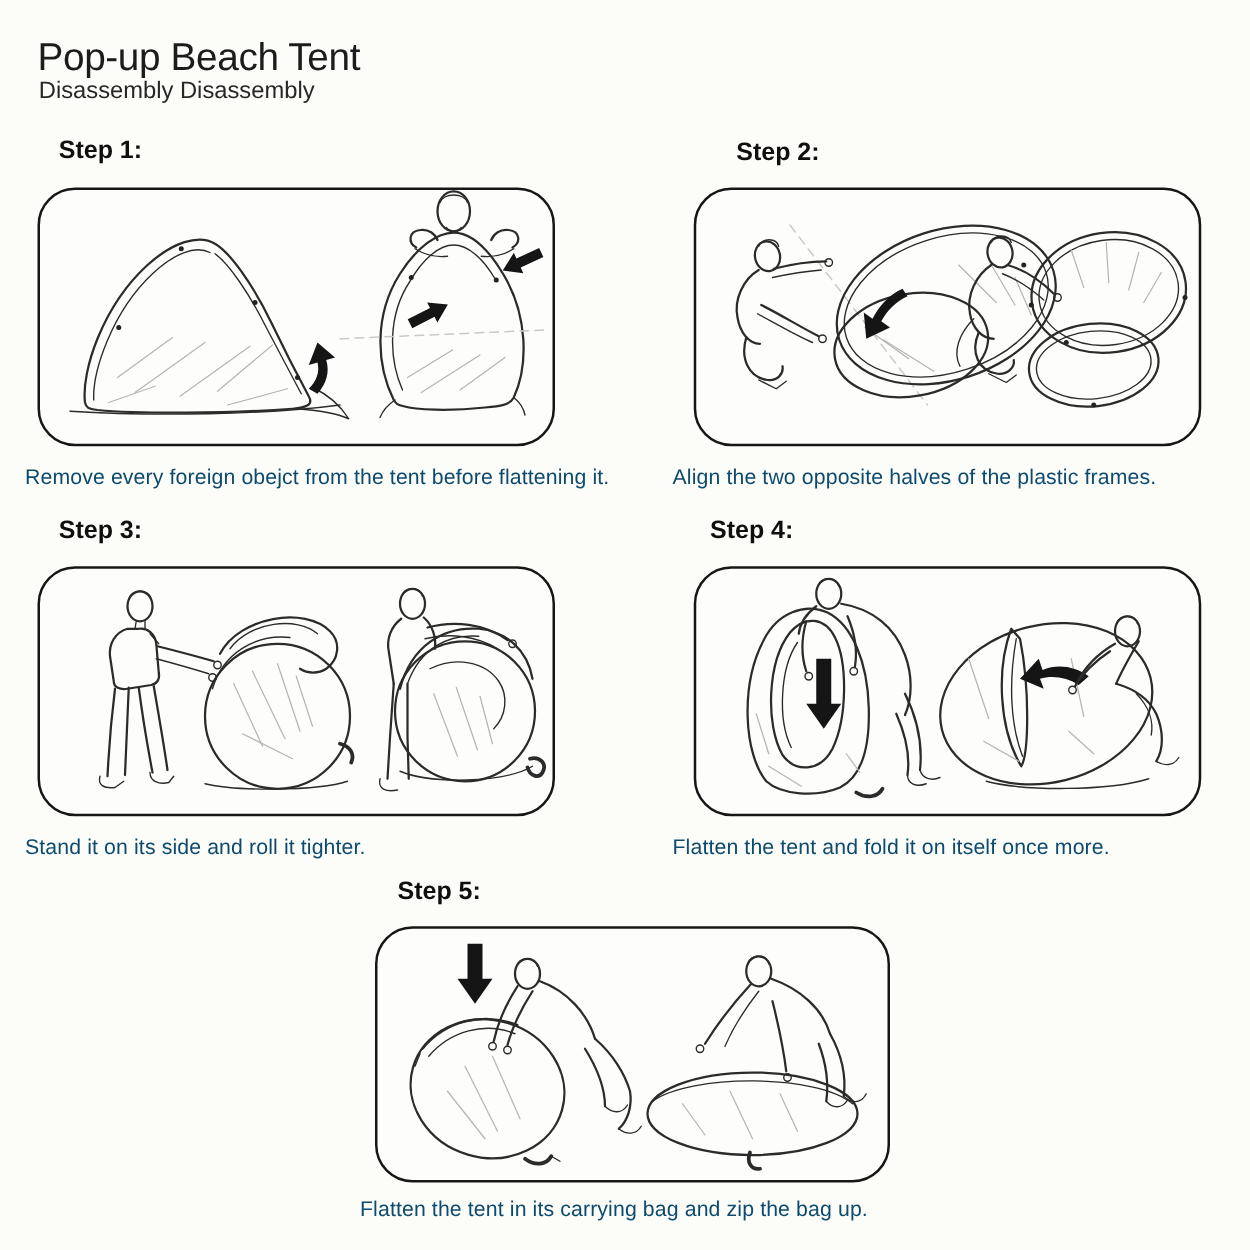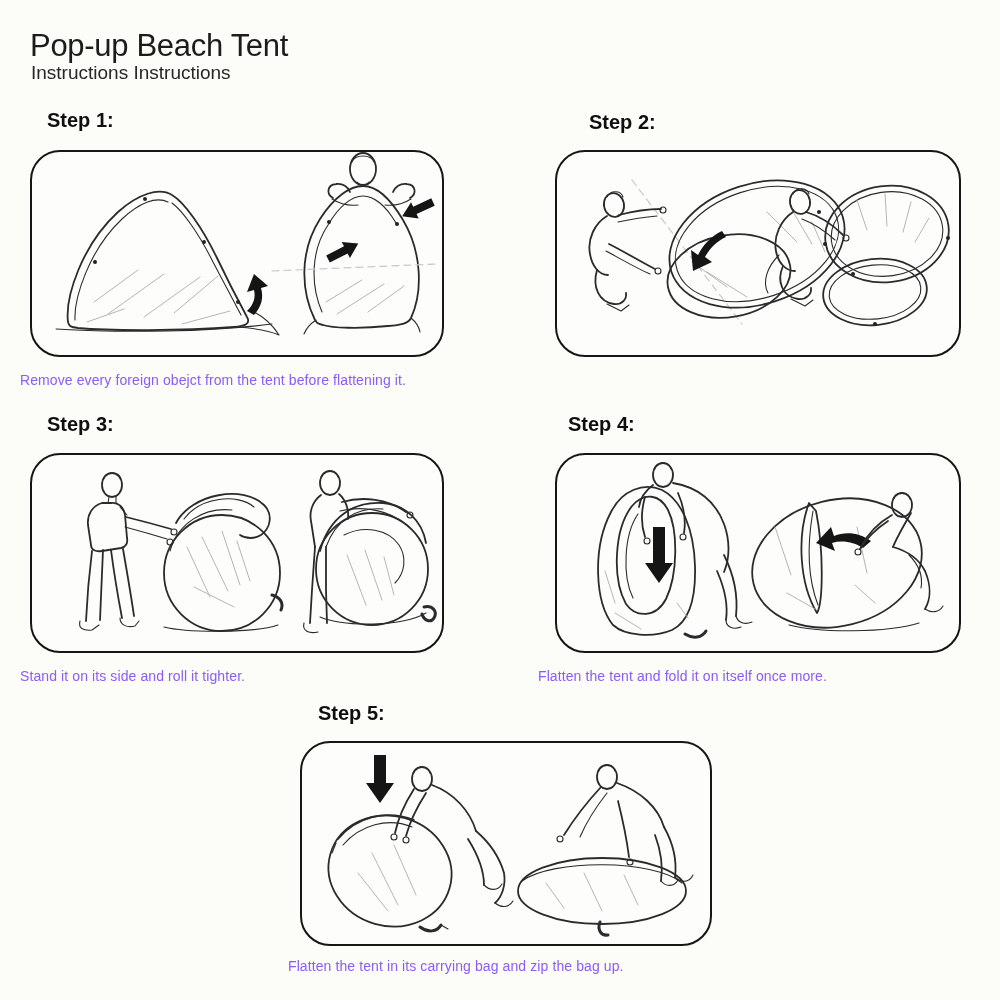--- a/index.html
+++ b/index.html
@@ -28,41 +28,41 @@
     position:absolute;
     border:2px solid #161616;
     border-radius:30px;
     background:#fdfdfb;
     box-sizing:border-box;
     overflow:hidden;
   }
   .panel svg{display:block;width:100%;height:100%;}
   .caption{
     position:absolute;
-    font-size:14px;color:#8b5cf6;letter-spacing:0.1px;
+    font-size:17px;color:#0c4a6e;letter-spacing:0.1px;
   }
   
   .ink path, .ink ellipse, .ink circle{
     fill:none;stroke:#2b2b2b;stroke-width:1.8;
     stroke-linecap:round;stroke-linejoin:round;
   }
   .ink .thin{stroke-width:1.1;}
   .ink .crease{stroke:#b5b5b5;stroke-width:1;}
   .ink .dash{stroke:#c9c9c9;stroke-width:1.2;stroke-dasharray:7 5;}
   .ink .solid{fill:#151515;stroke:none;}
   .ink .dot{fill:#222;stroke:none;}
   .ink .strap{stroke-width:3;}
 </style>
 </head>
 <body>
 
 <div class="page">
 
   <h1 class="title">Pop-up Beach Tent</h1>
-  <h2 class="subtitle">Instructions Instructions</h2>
+  <h2 class="subtitle">Disassembly Disassembly</h2>
 
   <div class="step-label" style="left:47px;top:109px">Step 1:</div>
   <div class="panel" style="left:30px;top:150px;width:414px;height:207px">
     <svg viewBox="0 0 410 203">
       <g class="ink">
         <path class="thin" d="M24,177 C90,181 180,180 240,172"></path>
         <g>
           <path d="M36,170 C33,145 50,93 86,60 C106,42 127,35 140,43 C152,50 170,75 185,106 C196,129 208,152 215,165 C219,172 213,174 202,175 C150,179 78,179 46,176 C38,175 37,174 36,170 Z"></path>
           <path class="thin" d="M43,168 C42,146 57,98 90,67 C107,51 124,44 136,50"></path>
           <path class="thin" d="M140,51 C151,59 167,82 181,110 C192,131 202,150 209,163"></path>
@@ -158,20 +158,21 @@
             <path class="crease" d="M328,42 L330,74"></path>
           <path class="crease" d="M354,50 L346,80"></path>
             <path class="crease" d="M372,66 L358,90"></path>
           <circle class="dot" cx="268" cy="92" r="2"></circle>
             <circle class="dot" cx="391" cy="86" r="2"></circle>
           <circle class="dot" cx="318" cy="172" r="2"></circle>
         </g>
       </g>
     </svg>
   </div>
+  <div class="caption" style="left:538px;top:372px">Align the two opposite halves of the plastic frames.</div>
 
   <div class="step-label" style="left:47px;top:413px">Step 3:</div>
   <div class="panel" style="left:30px;top:453px;width:414px;height:200px">
     <svg viewBox="0 0 410 196">
       <g class="ink">
         <g>
           <ellipse cx="80" cy="30" rx="10" ry="12"></ellipse>
           <path class="thin" d="M71,24 C74,16 87,16 89,24"></path>
           <path class="thin" d="M77,42 L76,48 M84,42 L84,48"></path>
           <path d="M70,48 C60,51 55,60 56,70 L59,90 C59,95 64,97 70,96 L89,93 C94,92 96,88 95,83 L93,60 C92,52 86,47 79,48 Z"></path>

